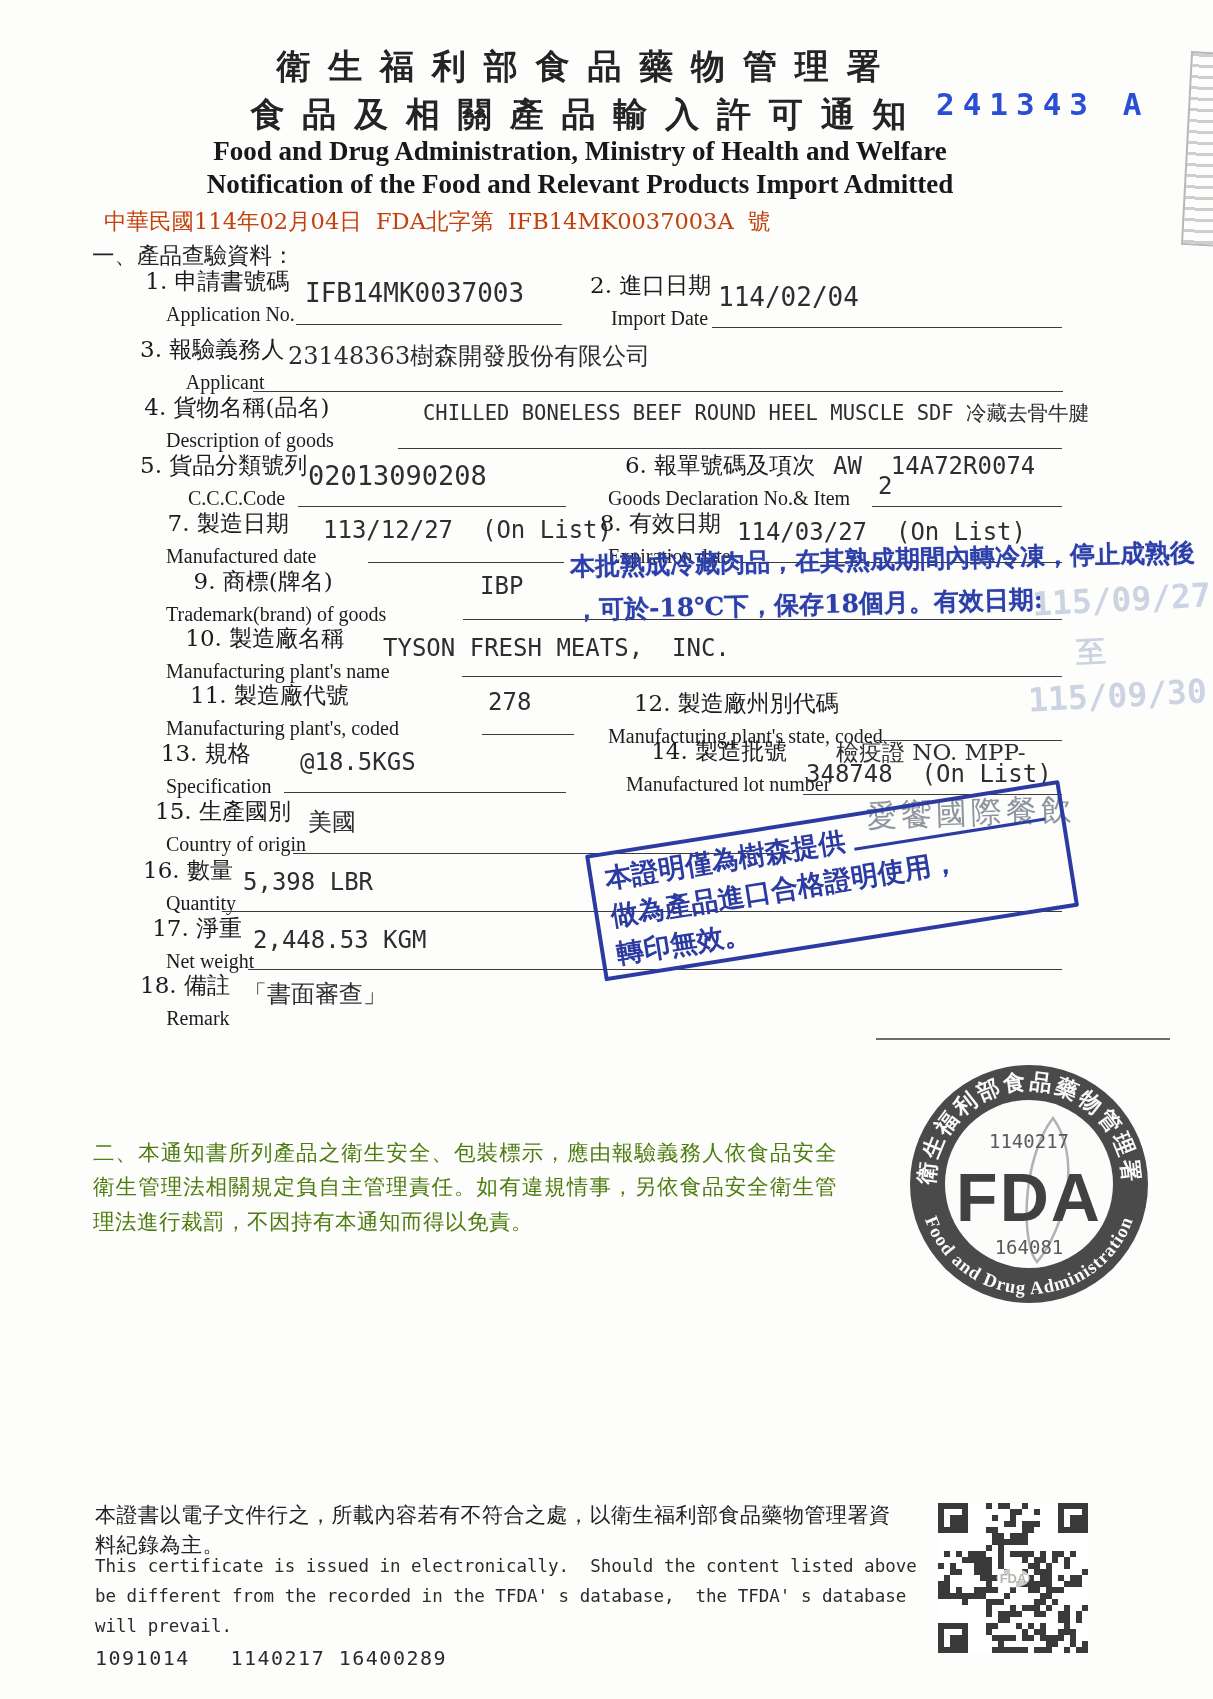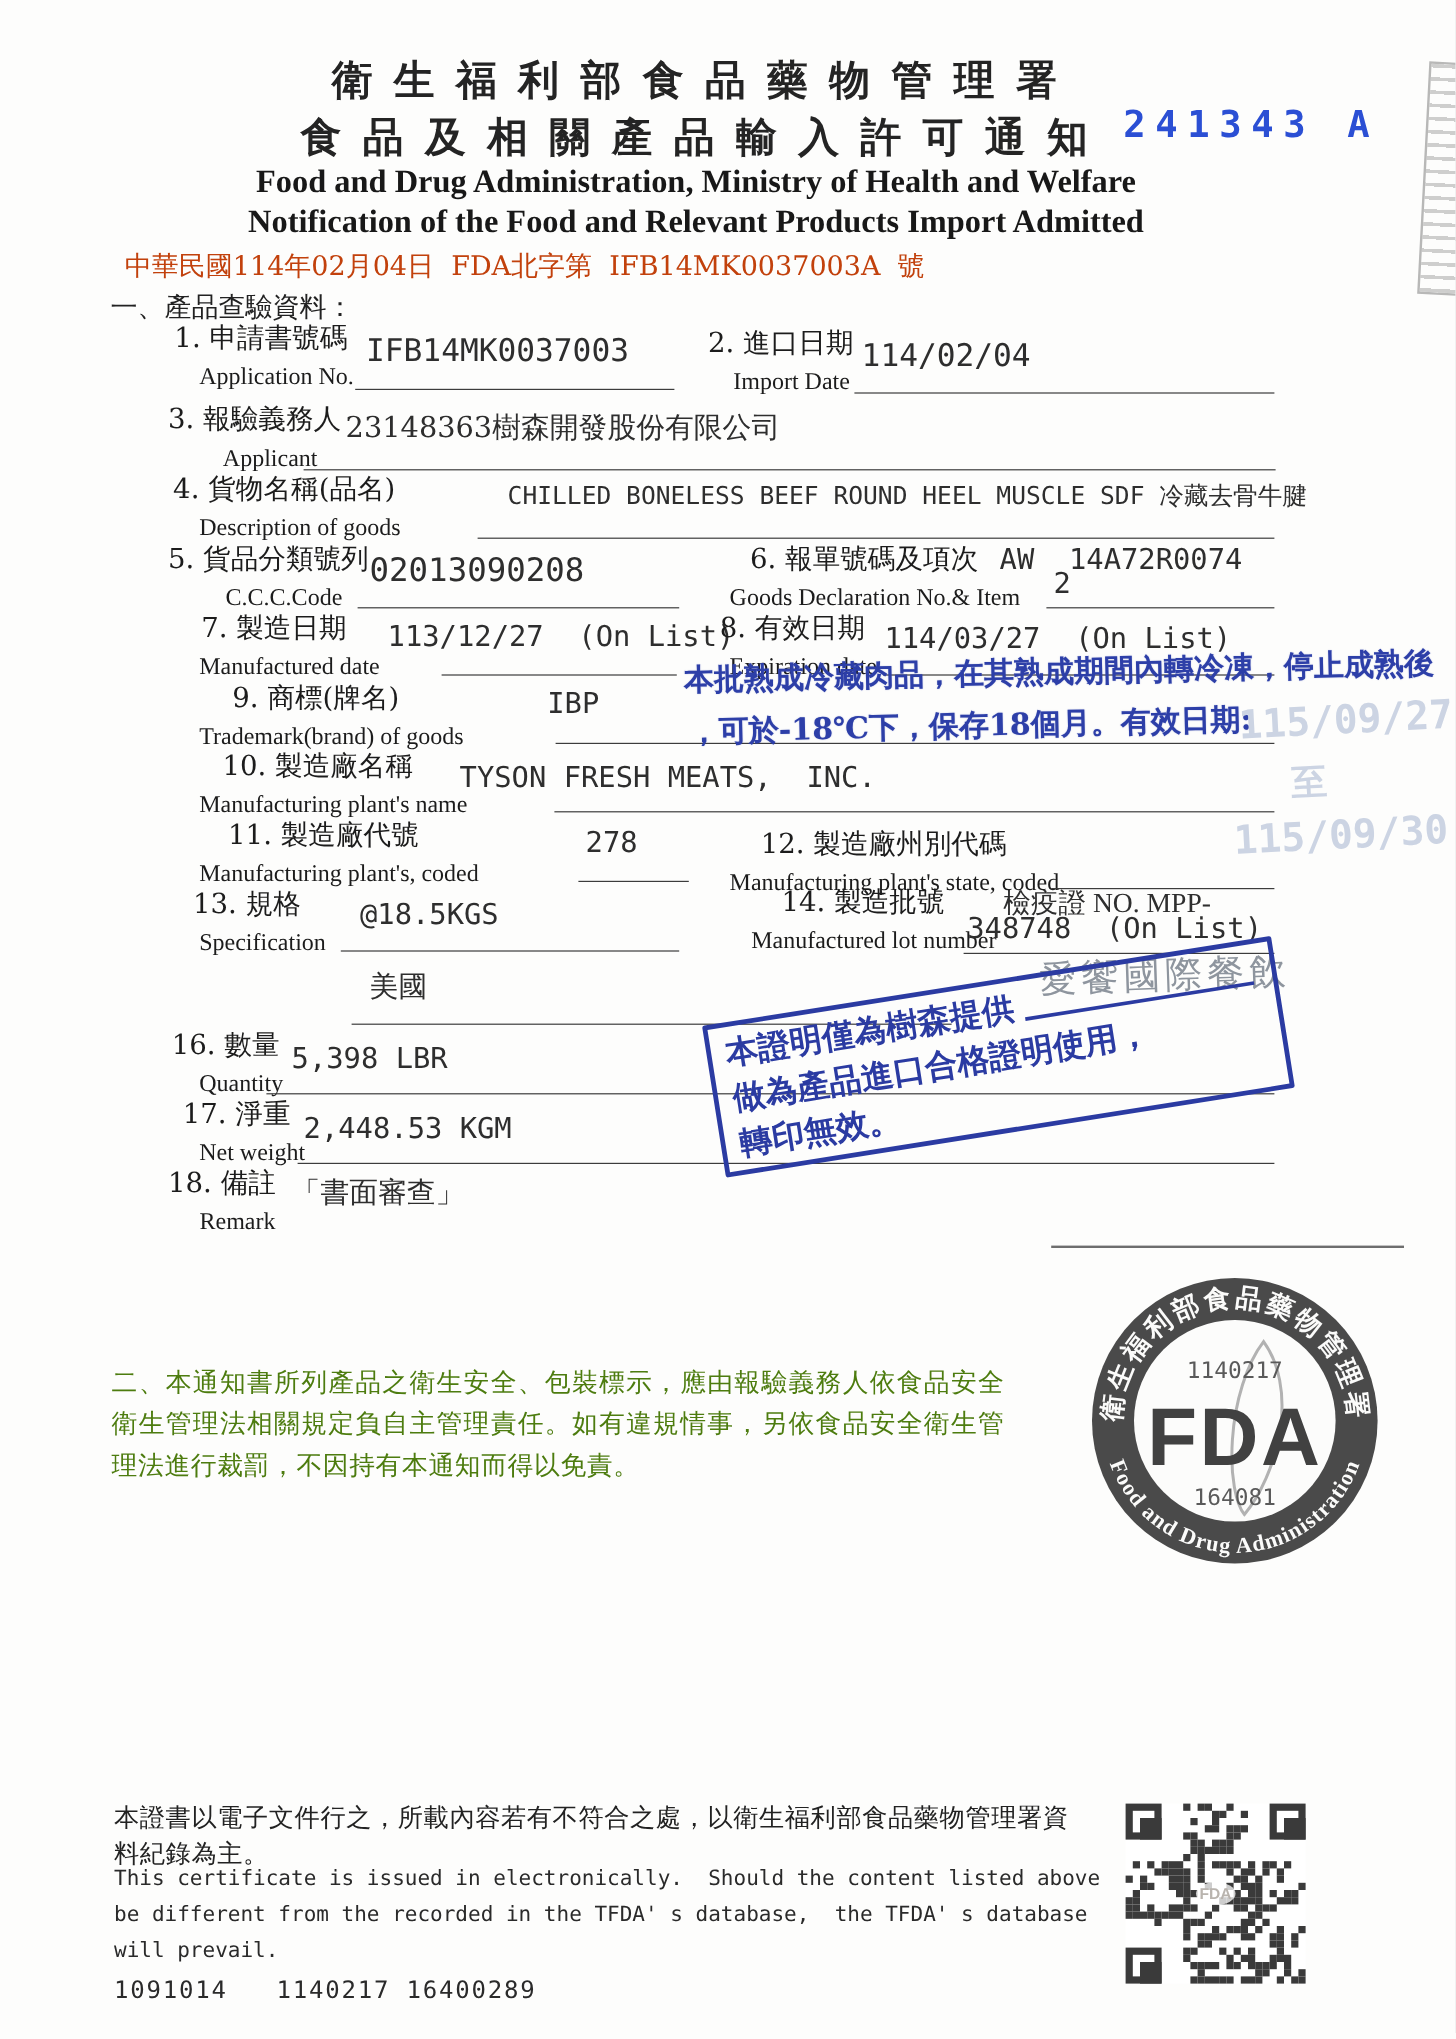--- a/index.html
+++ b/index.html
@@ -157,21 +157,21 @@
     <div class="f-label"><span>8.</span> <span>有效日期</span></div>
     <div class="f-en tight">Expiration date</div>
   </div>
   <div class="f-value" style="left:737px; top:518px;">114/03/27  (On List)</div>
   <div class="uline" style="left:736px; top:562px; width:326px;"></div>
 
   <div class="field" style="left:140px; top:566px;">
     <div class="f-label"><span>9.</span> <span>商標(牌名)</span></div>
     <div class="f-en">Trademark(brand) of goods</div>
   </div>
-  <div class="f-value" style="left:456px; top:572px;">IBP</div>
+  <div class="f-value" style="left:480px; top:572px;">IBP</div>
   <div class="uline" style="left:463px; top:619px; width:599px;"></div>
 
   <div class="field" style="left:140px; top:623px;">
     <div class="f-label"><span>10.</span> <span>製造廠名稱</span></div>
     <div class="f-en">Manufacturing plant's name</div>
   </div>
   <div class="f-value" style="left:383px; top:634px;">TYSON FRESH MEATS,  INC.</div>
   <div class="uline" style="left:462px; top:676px; width:600px;"></div>
 
   <div class="field" style="left:140px; top:680px;">
@@ -191,24 +191,28 @@
     <div class="f-label"><span>13.</span> <span>規格</span></div>
     <div class="f-en">Specification</div>
   </div>
   <div class="f-value" style="left:300px; top:748px;">@18.5KGS</div>
   <div class="uline" style="left:284px; top:792px; width:282px;"></div>
 
   <div class="field" style="left:608px; top:736px;">
     <div class="f-label"><span>14.</span> <span>製造批號</span></div>
     <div class="f-en tight">Manufactured lot number</div>
   </div>
-  <div class="f-value cjk" style="left:836px; top:737px; font-size:23px;font-family:Liberation Serif, serif;">檢疫證 NO. MPP-</div>
+  <div class="f-value cjk" style="left:836px; top:737px; font-size:23px;">檢疫證 NO. MPP-</div>
   <div class="f-value" style="left:806px; top:760px;">348748  (On List)</div>
   <div class="uline" style="left:803px; top:794px; width:259px;"></div>
 
+  <div class="field" style="left:140px; top:796px;">
+    <div class="f-label"><span>15.</span> <span>生產國別</span></div>
+    <div class="f-en">Country of origin</div>
+  </div>
   <div class="f-value cjk" style="left:308px; top:806px;">美國</div>
   <div class="uline" style="left:293px; top:853px; width:500px;"></div>
 
   <div class="field" style="left:140px; top:855px;">
     <div class="f-label"><span>16.</span> <span>數量</span></div>
     <div class="f-en">Quantity</div>
   </div>
   <div class="f-value" style="left:243px; top:868px;">5,398 LBR</div>
   <div class="uline" style="left:222px; top:911px; width:840px;"></div>
 

